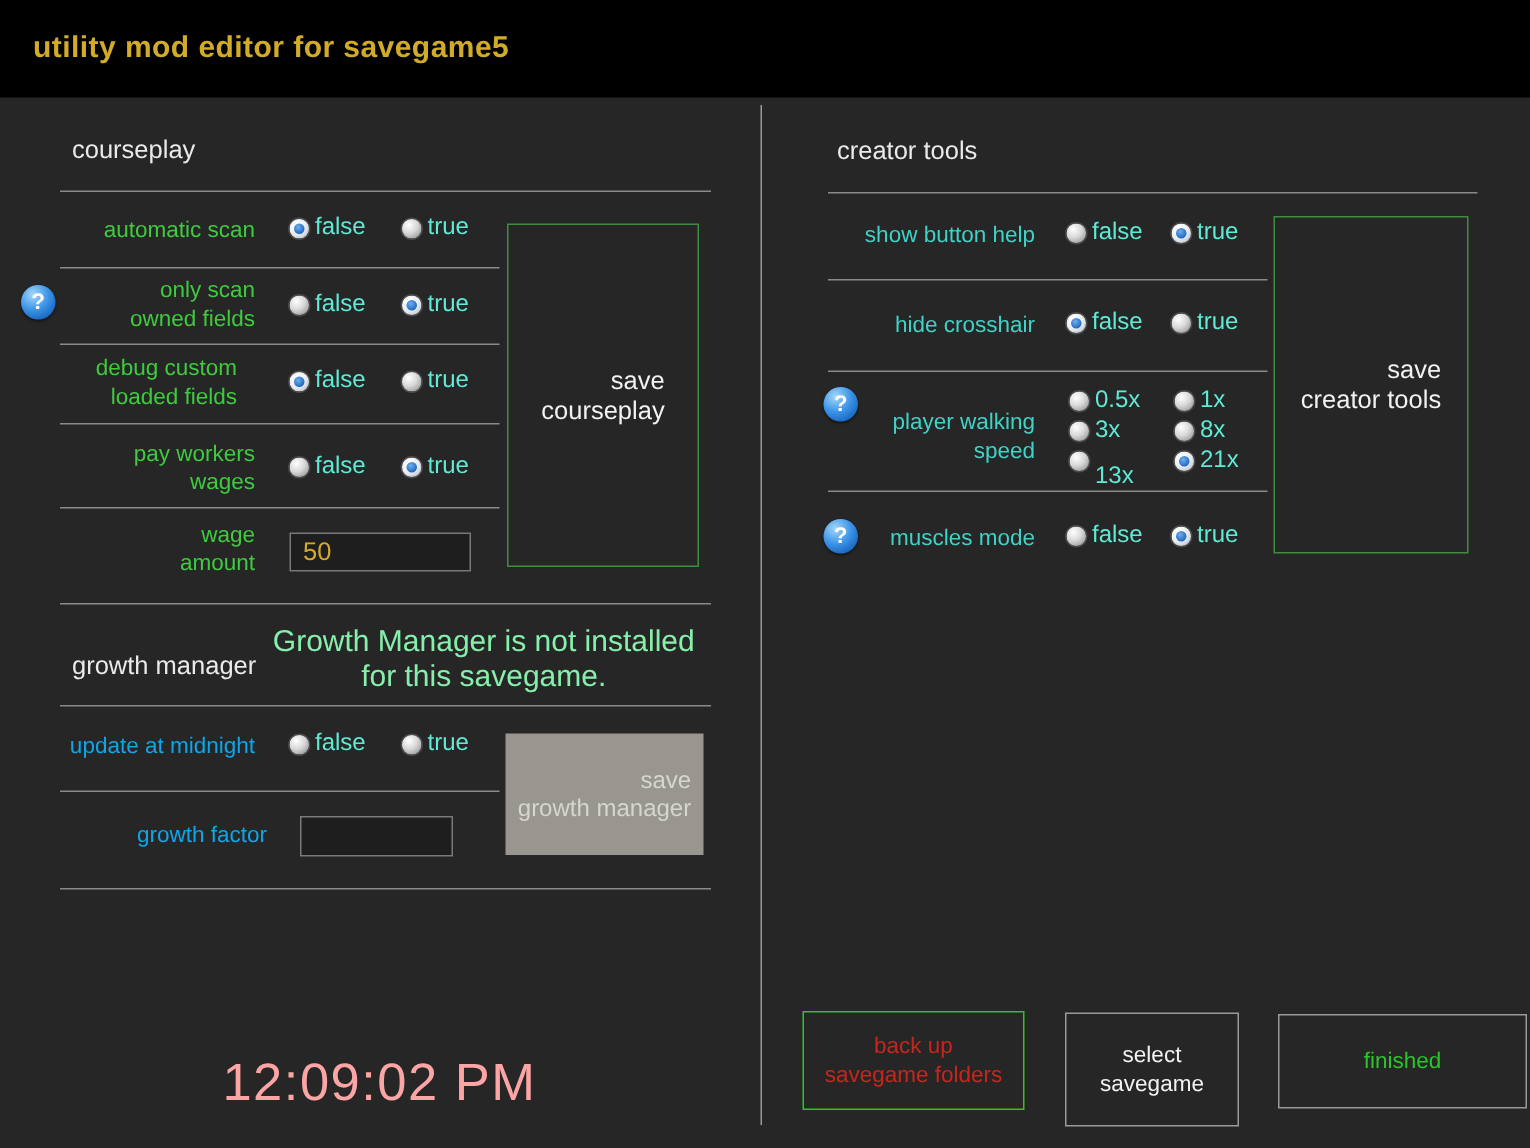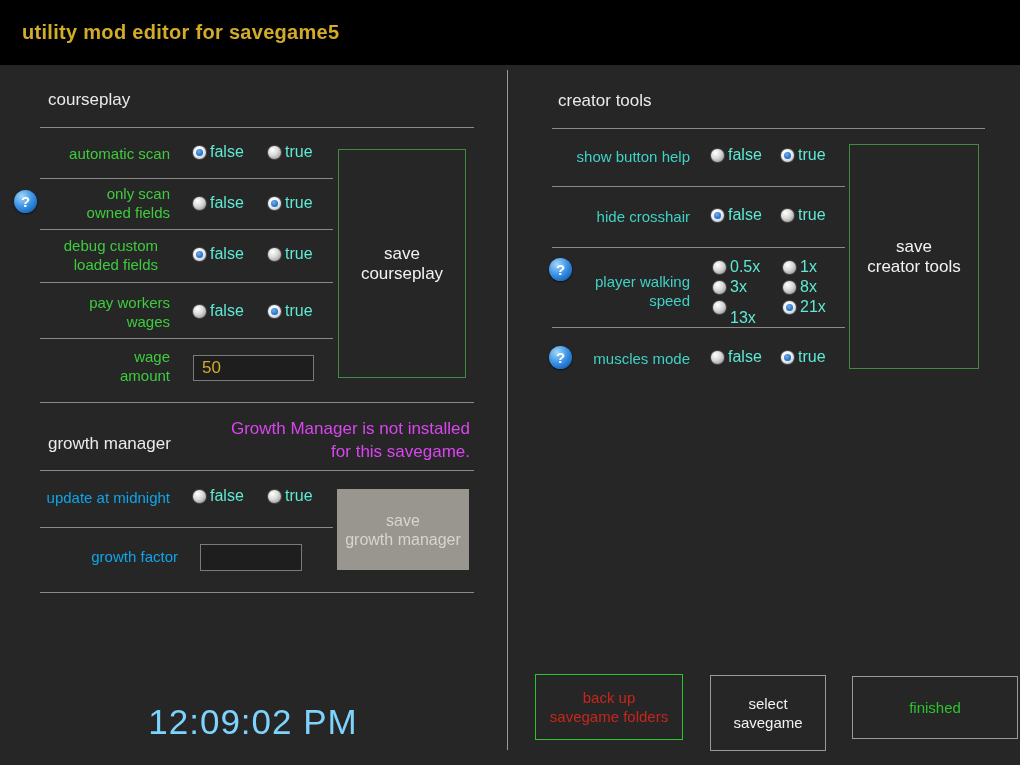--- a/index.html
+++ b/index.html
@@ -40,37 +40,37 @@
   .qicon{
     position:absolute;width:23px;height:23px;border-radius:50%;
     background:radial-gradient(circle at 35% 28%, #a5d7f8 0%, #3d95e8 45%, #0c55b0 92%);
     color:#fff;font-weight:bold;font-size:15px;line-height:23px;text-align:center;
     box-shadow:0 1px 2px rgba(0,0,0,.6);
   }
   .btn{
     position:absolute;display:flex;align-items:center;justify-content:center;
     text-align:center;white-space:pre-line;box-sizing:border-box;cursor:default;
   }
-  .savebtn{border:1px solid #3f8c3f;color:#f2f2f2;font-size:17px;line-height:20px;}
+  .savebtn{border:1px solid #3f8c3f;color:#f2f2f2;font-size:17px;line-height:20px;text-align:right;}
   .savebtn.disabled{border:none;background:#98968e;color:#d6d5ce;font-size:16px;line-height:19px;}
   .bottombtn{font-size:15px;line-height:19px;}
   .btn-backup{border:1px solid #2bc42b;color:#c8261c;}
   .btn-select{border:1px solid #9a9a9a;color:#f2f2f2;}
   .btn-finished{border:1px solid #9a9a9a;color:#2bc42b;}
   .textinput{
     position:absolute;box-sizing:border-box;background:#1e1e1e;border:1px solid #7a7a7a;
     color:#d2a92e;font-size:17px;font-family:"Liberation Sans",sans-serif;padding:0 8px;outline:none;
   }
   .notice{
-    position:absolute;left:175px;top:417px;width:295px;text-align:right;
-    font-size:17px;line-height:23px;white-space:pre-line;color:#d946ef;
+    position:absolute;left:175px;top:417px;width:295px;text-align:center;
+    font-size:20px;line-height:23px;white-space:pre-line;color:#86efac;
   }
   .clock{
     position:absolute;left:100px;top:702px;width:306px;text-align:center;
-    font-size:35px;font-weight:300;color:#7dd3fc;letter-spacing:1px;
+    font-size:35px;font-weight:300;color:#fca5a5;letter-spacing:1px;
   }
 </style>
 </head>
 <body>
 
 <div class="titlebar">
   <span class="title">utility mod editor for savegame5</span>
 </div>
 
 <div class="vdivider"></div>

